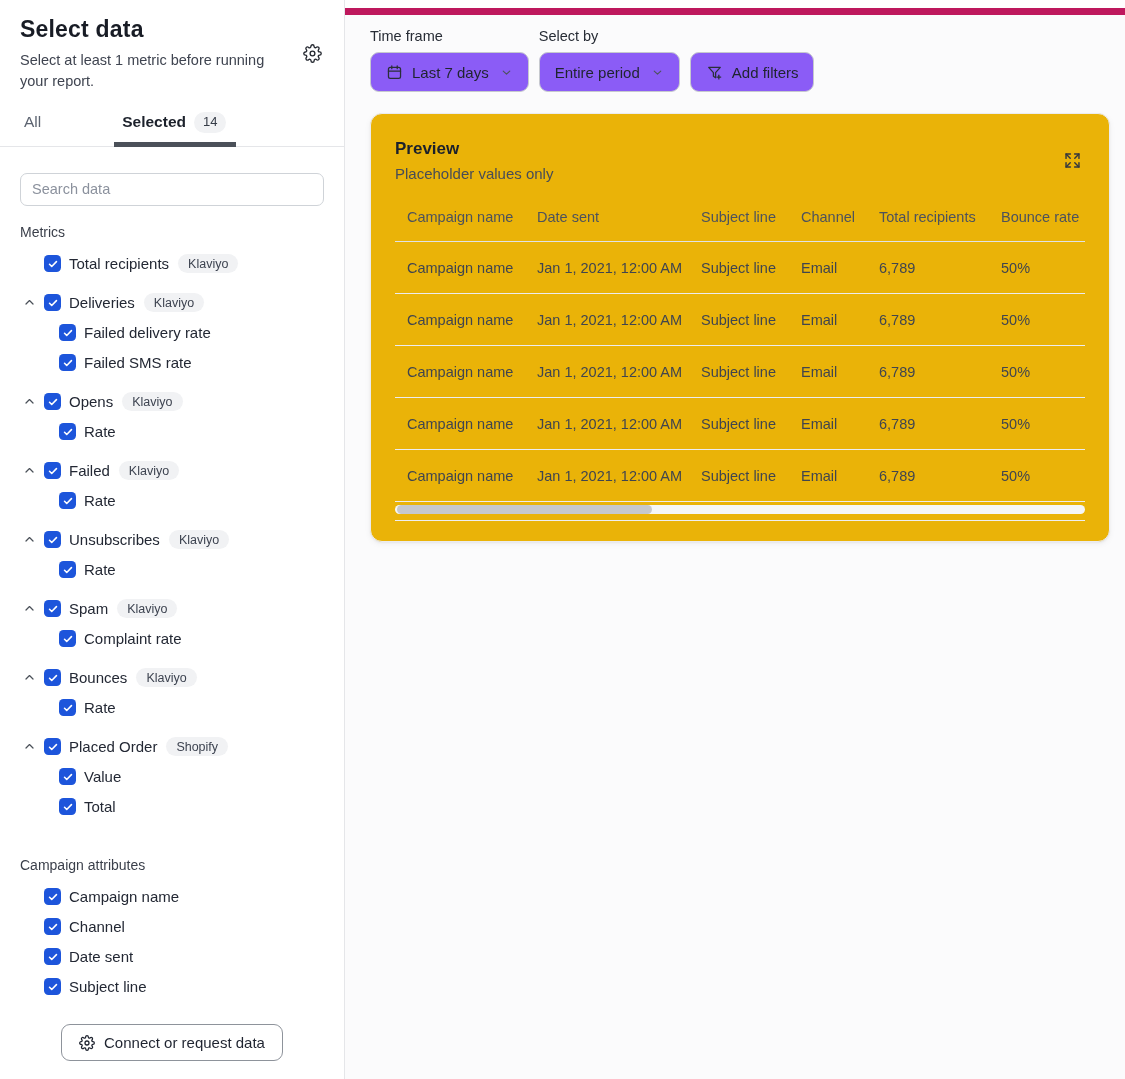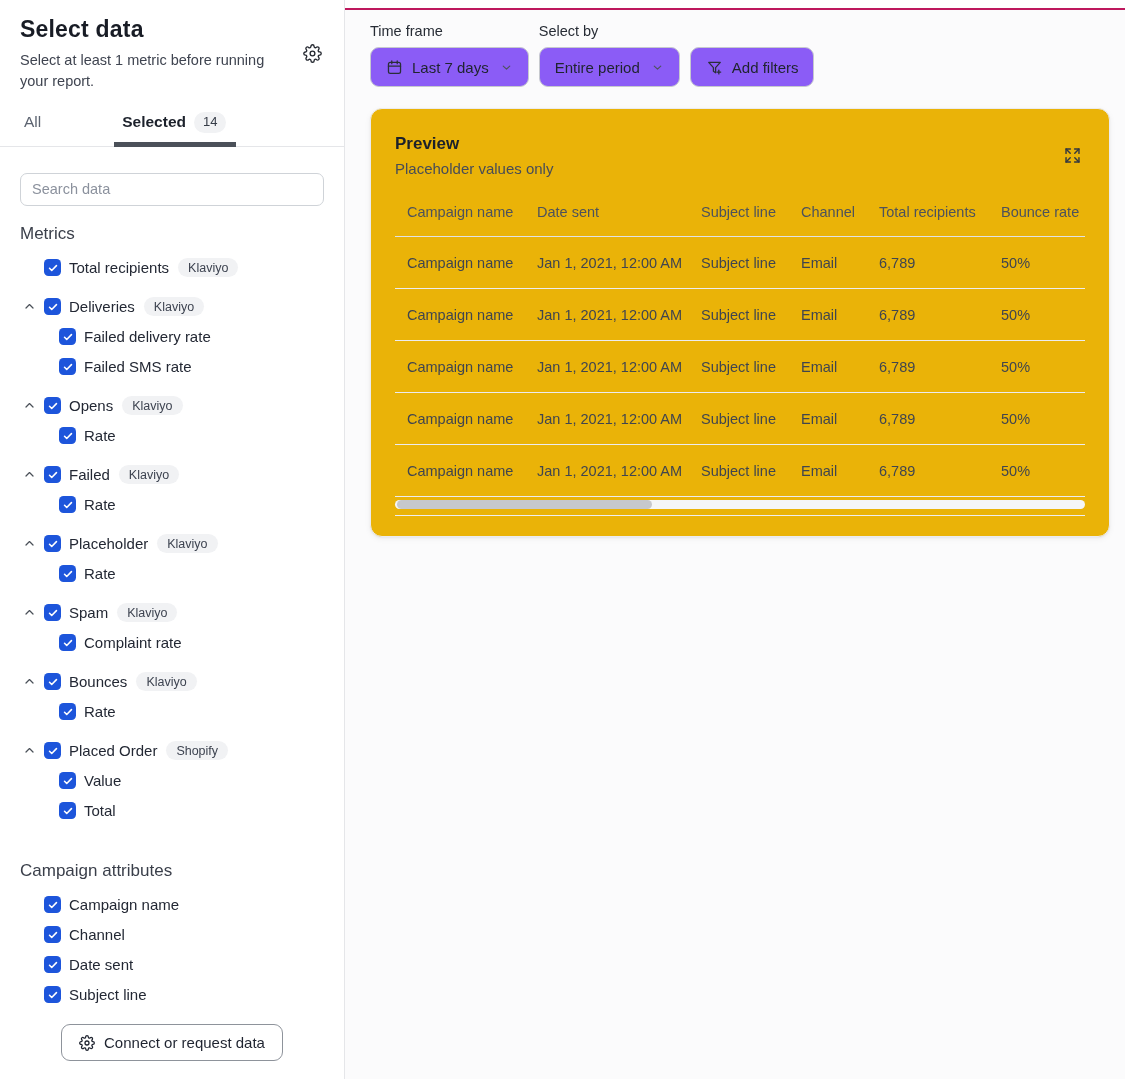--- a/index.html
+++ b/index.html
@@ -60,21 +60,21 @@
     font-size:13px;padding:2px 9px;border-radius:11px;line-height:1.3;
   }
   .tab-badge.show{display:inline-block;}
   .search{
     margin-top:26px;height:33px;width:100%;
     border:1px solid #cfd3d8;border-radius:7px;
     padding:0 11px;font-size:14.5px;color:var(--text-body);
     font-family:inherit;outline:none;background:#fff;
   }
   .search::placeholder{color:var(--placeholder);}
-  .section-label{margin-top:18px;font-size:17px;color:#3a3f4a;}
+  .section-label{margin-top:18px;font-size:14px;color:#3a3f4a;}
   .m-list{margin-top:9px;}
   .m-row{display:flex;align-items:center;height:30px;gap:8px;padding-left:2px;}
   .m-row.child{padding-left:39px;}
   .m-row.attr{padding-left:24px;}
   .grp{margin-bottom:9px;}
   .chev-btn{
     width:14px;height:14px;flex:none;border:none;background:none;cursor:pointer;
     color:#4a5058;display:flex;align-items:center;justify-content:center;padding:0;
   }
   .chev-btn.nochev{visibility:hidden;}
@@ -93,21 +93,21 @@
   .connect-btn{
     display:inline-flex;align-items:center;gap:9px;height:37px;padding:0 17px;
     border:1px solid #8e939b;border-radius:9px;background:#fff;cursor:pointer;
     font-size:15px;font-weight:500;color:#1f2430;font-family:inherit;
   }
 
   
   .main{flex:1;height:100%;background:#fff;display:flex;flex-direction:column;}
   .main-strip{height:8px;background:#fff;flex:none;}
   .main-content{
-    flex:1;border-top:2px solid #be185d;background:#fbfbfc;
+    flex:1;border-top:7px solid #be185d;background:#fbfbfc;
     padding:13px 15px 0 25px;
   }
   .toolbar{display:flex;gap:10px;align-items:flex-end;}
   .tgroup{display:flex;flex-direction:column;gap:8px;}
   .tlabel{font-size:14.5px;color:#272c35;}
   .tbtn{
     height:40px;display:inline-flex;align-items:center;gap:9px;padding:0 15px;
     background:#8b5cf6;border:1px solid var(--border-mid);border-radius:9px;
     font-size:15px;color:#1f242e;cursor:pointer;font-family:inherit;
   }
@@ -278,21 +278,21 @@
       <button class="chev-btn">
         <svg width="13" height="13" viewBox="0 0 20 20" fill="none" stroke="currentColor" stroke-width="1.9" stroke-linecap="round" stroke-linejoin="round">
               <path d="M4.6 12.4L10 7l5.4 5.4"></path>
             </svg>
       </button>
       <span class="cb">
         <svg width="12" height="12" viewBox="0 0 16 16" fill="none" stroke="#fff" stroke-width="2.1" stroke-linecap="round" stroke-linejoin="round">
               <path d="M3.4 8.4l2.9 2.9 6.3-6.4"></path>
             </svg>
       </span>
-      <span class="m-label">Placeholder</span>
+      <span class="m-label">Unsubscribes</span>
       <span class="pill">Klaviyo</span>
     </div>
     <div class="children">
           <div class="m-row child">
     <span class="cb">
       <svg width="12" height="12" viewBox="0 0 16 16" fill="none" stroke="#fff" stroke-width="2.1" stroke-linecap="round" stroke-linejoin="round">
                 <path d="M3.4 8.4l2.9 2.9 6.3-6.4"></path>
               </svg>
     </span>
     <span class="m-label">Rate</span>

